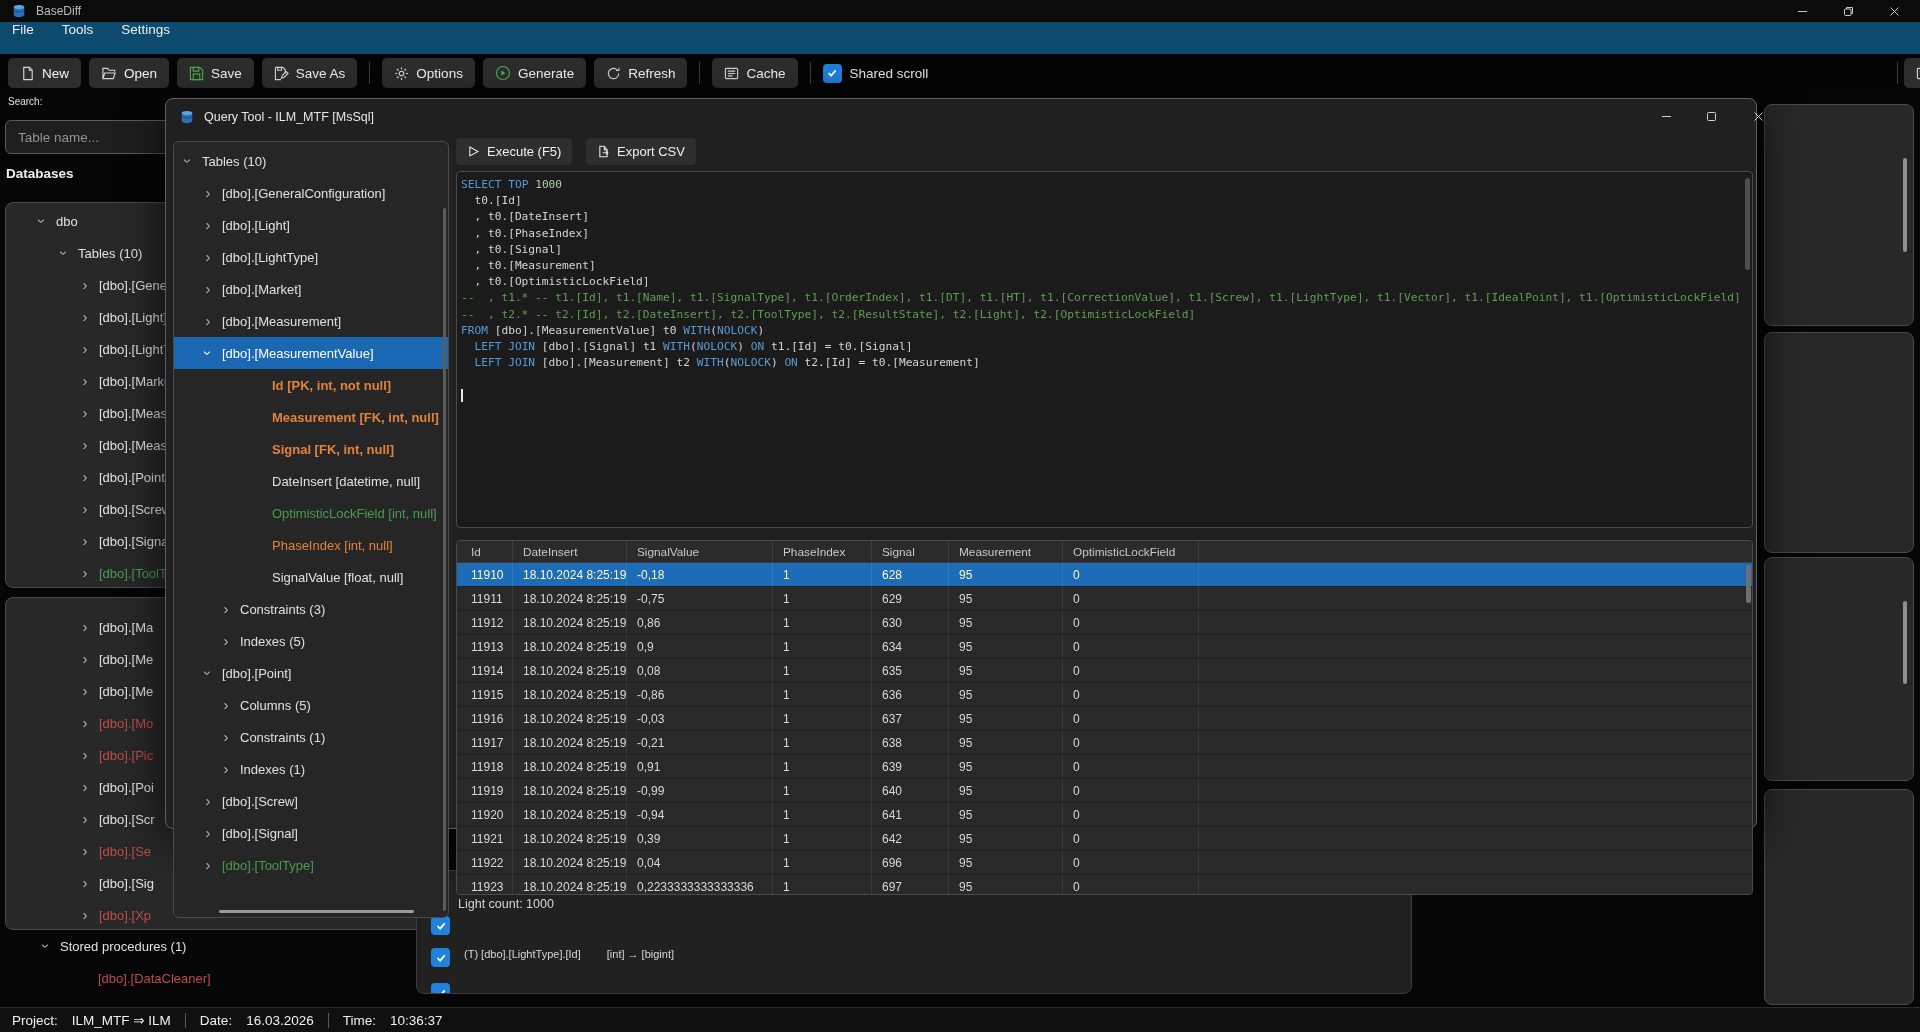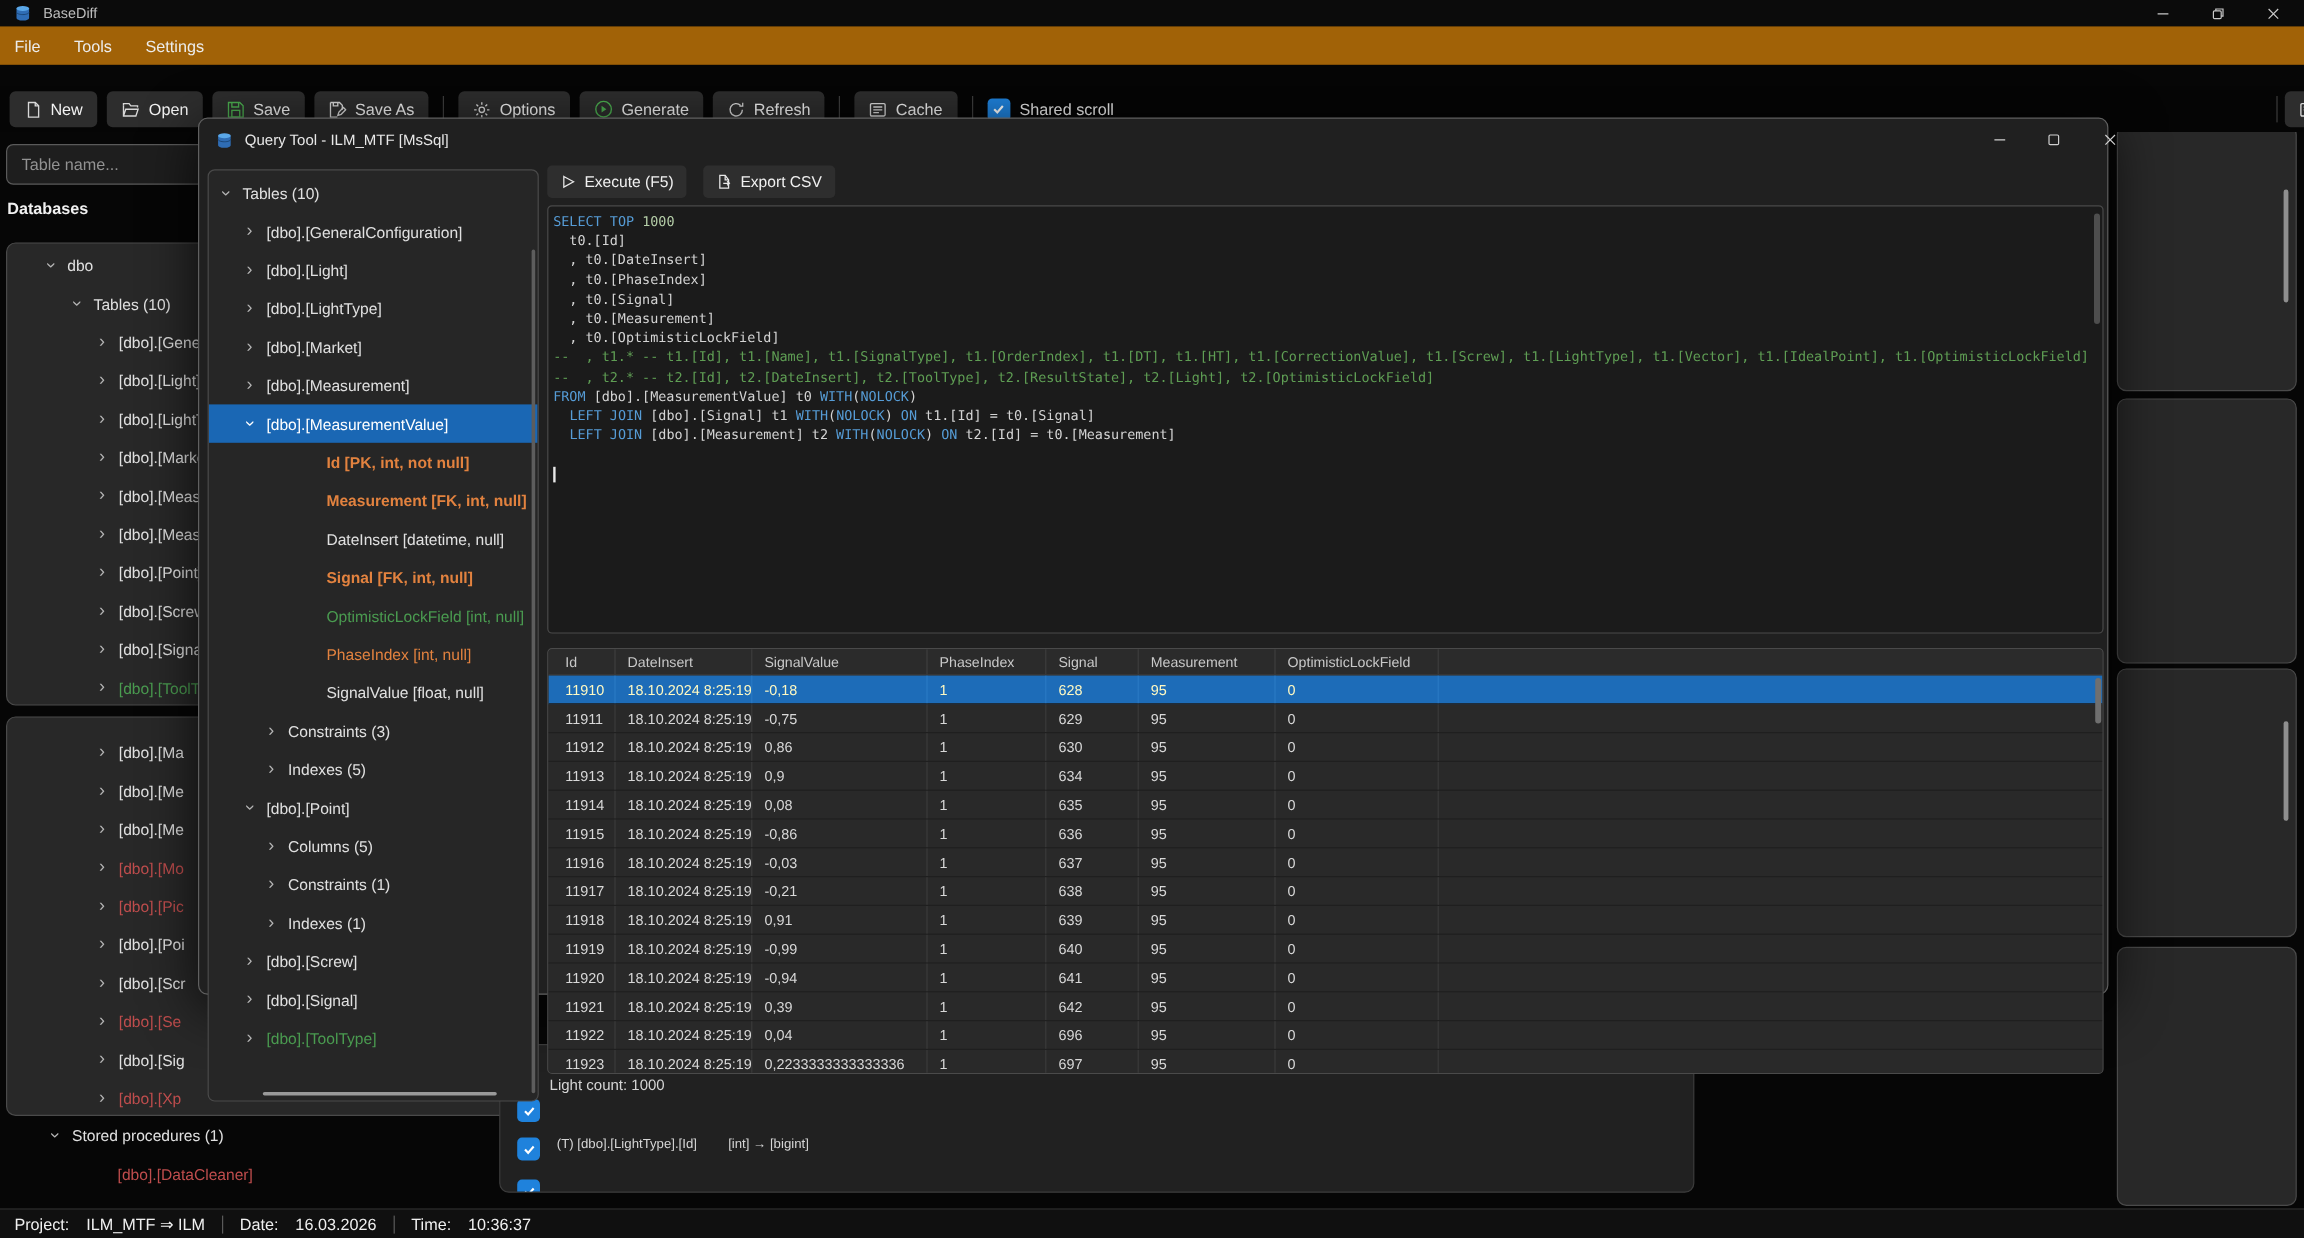--- a/index.html
+++ b/index.html
@@ -3,24 +3,24 @@
 <meta charset="utf-8">
 <style>
   html,body{margin:0;padding:0;background:#000;}
   .stage{position:relative;width:1920px;height:1032px;background:#060606;overflow:hidden;
          font-family:"Liberation Sans",sans-serif;color:#e8e8e8;-webkit-font-smoothing:antialiased;}
   
   .titlebar{position:absolute;top:0;left:0;right:0;height:22px;background:#0b0b0b;display:flex;align-items:center;z-index:5;}
   .titlebar .app-ic{margin-left:12px;}
   .titlebar .ttl{margin-left:10px;font-size:12px;color:#bdbdbd;}
   .wctl{position:absolute;top:0;height:22px;width:40px;display:flex;align-items:center;justify-content:center;color:#c9c9c9;}
-  .menubar{position:absolute;top:22px;left:0;right:0;height:32px;background:#a16207;display:flex;align-items:center;z-index:5;}
+  .menubar{position:absolute;top:22px;left:0;right:0;height:32px;background:#0c4a6e;display:flex;z-index:5;}
   .menu-item{padding:0 14px;font-size:13.5px;color:#ececec;}
   .menu-item:first-child{padding-left:12px;}
-  .toolbar{position:absolute;top:72px;left:0;right:0;height:38px;background:#050505;display:flex;align-items:center;gap:8px;padding-left:8px;z-index:5;}
+  .toolbar{position:absolute;top:54px;left:0;right:0;height:38px;background:#050505;display:flex;align-items:center;gap:8px;padding-left:8px;z-index:5;}
   .tbtn{height:30px;background:#2d2d2d;border-radius:5px;display:inline-flex;align-items:center;gap:7px;padding:0 12px;font-size:13.5px;color:#f2f2f2;}
   .tsep{width:1px;height:22px;background:#3d3d3d;margin:0 4px;}
   .cbx{width:19px;height:19px;background:#1f82dc;border-radius:4px;display:inline-flex;align-items:center;justify-content:center;flex:0 0 auto;}
   .ic{display:inline-flex;align-items:center;justify-content:center;}
   
   .search-label{position:absolute;left:8px;top:96px;font-size:10px;color:#e2e2e2;}
   .search-input{position:absolute;left:5px;top:120px;width:200px;height:34px;background:#1e1e1e;border:1px solid #5a5a5a;border-radius:6px;
                 color:#dcdcdc;font-size:13.5px;padding:0 12px;font-family:"Liberation Sans",sans-serif;box-sizing:border-box;}
   .search-input::placeholder{color:#929292;}
   .db-label{position:absolute;left:6px;top:166px;font-size:13.5px;font-weight:bold;color:#f0f0f0;}
@@ -434,25 +434,25 @@
         <div class="trow" style="padding-left: 76px;">
           <span style="width: 16px; flex: 0 0 16px;"></span>
           <span class="lbl c-orangeb">Id [PK, int, not null]</span>
         </div>
         <div class="trow" style="padding-left: 76px;">
           <span style="width: 16px; flex: 0 0 16px;"></span>
           <span class="lbl c-orangeb">Measurement [FK, int, null]</span>
         </div>
         <div class="trow" style="padding-left: 76px;">
           <span style="width: 16px; flex: 0 0 16px;"></span>
-          <span class="lbl">DateInsert [datetime, null]</span>
+          <span class="lbl c-orangeb">Signal [FK, int, null]</span>
         </div>
         <div class="trow" style="padding-left: 76px;">
           <span style="width: 16px; flex: 0 0 16px;"></span>
-          <span class="lbl c-orangeb">Signal [FK, int, null]</span>
+          <span class="lbl">DateInsert [datetime, null]</span>
         </div>
         <div class="trow" style="padding-left: 76px;">
           <span style="width: 16px; flex: 0 0 16px;"></span>
           <span class="lbl c-green">OptimisticLockField [int, null]</span>
         </div>
         <div class="trow" style="padding-left: 76px;">
           <span style="width: 16px; flex: 0 0 16px;"></span>
           <span class="lbl c-orange">PhaseIndex [int, null]</span>
         </div>
         <div class="trow" style="padding-left: 76px;">

